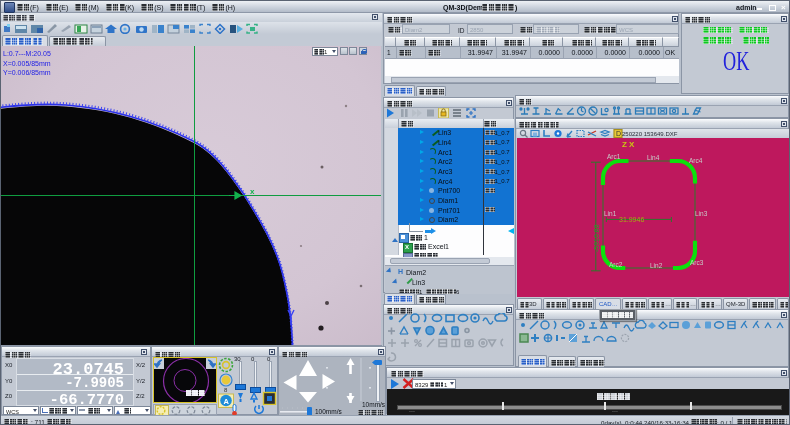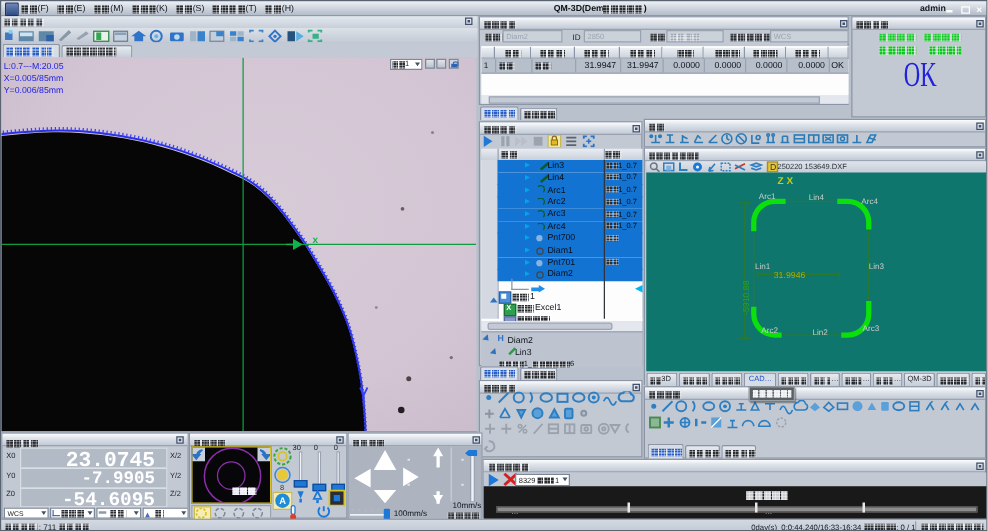--- a/index.html
+++ b/index.html
@@ -275,21 +275,21 @@
         <g stroke-width="1.3">
               <path d="M82 3 l4 -1.5 l4 1.5 l-4 1.5 Z M82 5.5 l4 1.5 l4 -1.5"></path>
             </g>
         <rect x="95" y="0.5" width="8" height="8" fill="#e8c838" stroke="#a8901c"></rect>
             <text x="97" y="7" font-size="7" fill="#333" font-family="Liberation Sans" stroke="none">D</text>
       </g>
     </svg>
     <div class="abs" style="left:105px;top:1.5px;font-size:6px;color:#2a2f38;">250220 153649.DXF</div>
   </div>
 
-  <div class="abs" style="left:1px;top:19px;width:272px;height:187px;background:#0f766e;overflow:hidden;">
+  <div class="abs" style="left:1px;top:19px;width:272px;height:187px;background:#be185d;overflow:hidden;">
     <svg width="272" height="159" viewBox="0 0 272 159">
 
       <g fill="none">
         <rect x="86" y="23" width="92" height="107" rx="17" stroke="#2b7a2b" stroke-width="1"></rect>
         <g stroke="#0ce00c" stroke-width="4.2" stroke-linecap="butt">
           <path d="M86 47 L86 40 A17 17 0 0 1 103 23 L111.5 23"></path>
           <path d="M152.8 23 L161 23 A17 17 0 0 1 178 40 L178 45.5"></path>
           <path d="M178 102.7 L178 113 A17 17 0 0 1 161 130 L156 130"></path>
           <path d="M86 107.4 L86 113 A17 17 0 0 0 103 130 L108.3 130"></path>
         </g>
@@ -777,21 +777,21 @@
 
 <div class="panel" style="left:0;top:345px;width:150px;height:69px;">
   <div class="ptitle"></div>
   <div class="zh" style="left:3px;top:4.5px;width:26px;height:6.5px;--w:5.4px;--p:6.6px;"></div>
   <div class="pin" style="left:139px;top:2px;"></div>
   <div class="abs" style="left:14px;top:11px;width:116px;height:46px;background:#b2bac6;border:1px solid #d8dde4;">
     <div class="abs" style="left:0;top:15px;width:116px;height:1px;background:#e8ecf0;"></div>
     <div class="abs" style="left:0;top:30.5px;width:116px;height:1px;background:#e8ecf0;"></div>
     <div class="seg abs" style="right:9px;top:0.5px;font-size:17px;">23.0745</div>
     <div class="seg abs" style="right:9px;top:16px;font-size:14px;">-7.9905</div>
-    <div class="seg abs" style="right:9px;top:31.5px;font-size:15.5px;">-54.6095</div>
+    <div class="seg abs" style="right:9px;top:31.5px;font-size:15.5px;">-66.7770</div>
   </div>
   <div class="abs" style="left:3px;top:15px;font-size:6px;color:#1a1e26;">X0</div>
   <div class="abs" style="left:3px;top:31px;font-size:6px;color:#1a1e26;">Y0</div>
   <div class="abs" style="left:3px;top:46px;font-size:6px;color:#1a1e26;">Z0</div>
   <div class="abs" style="left:134px;top:15px;font-size:6px;color:#1a1e26;">X/2</div>
   <div class="abs" style="left:134px;top:31px;font-size:6px;color:#1a1e26;">Y/2</div>
   <div class="abs" style="left:134px;top:46px;font-size:6px;color:#1a1e26;">Z/2</div>
 
   <div class="combo" style="left:1px;top:59px;width:36px;height:9px;">
         <span style="position:absolute;left:2px;top:1.5px;font-size:5.5px;color:#222;">WCS</span>

